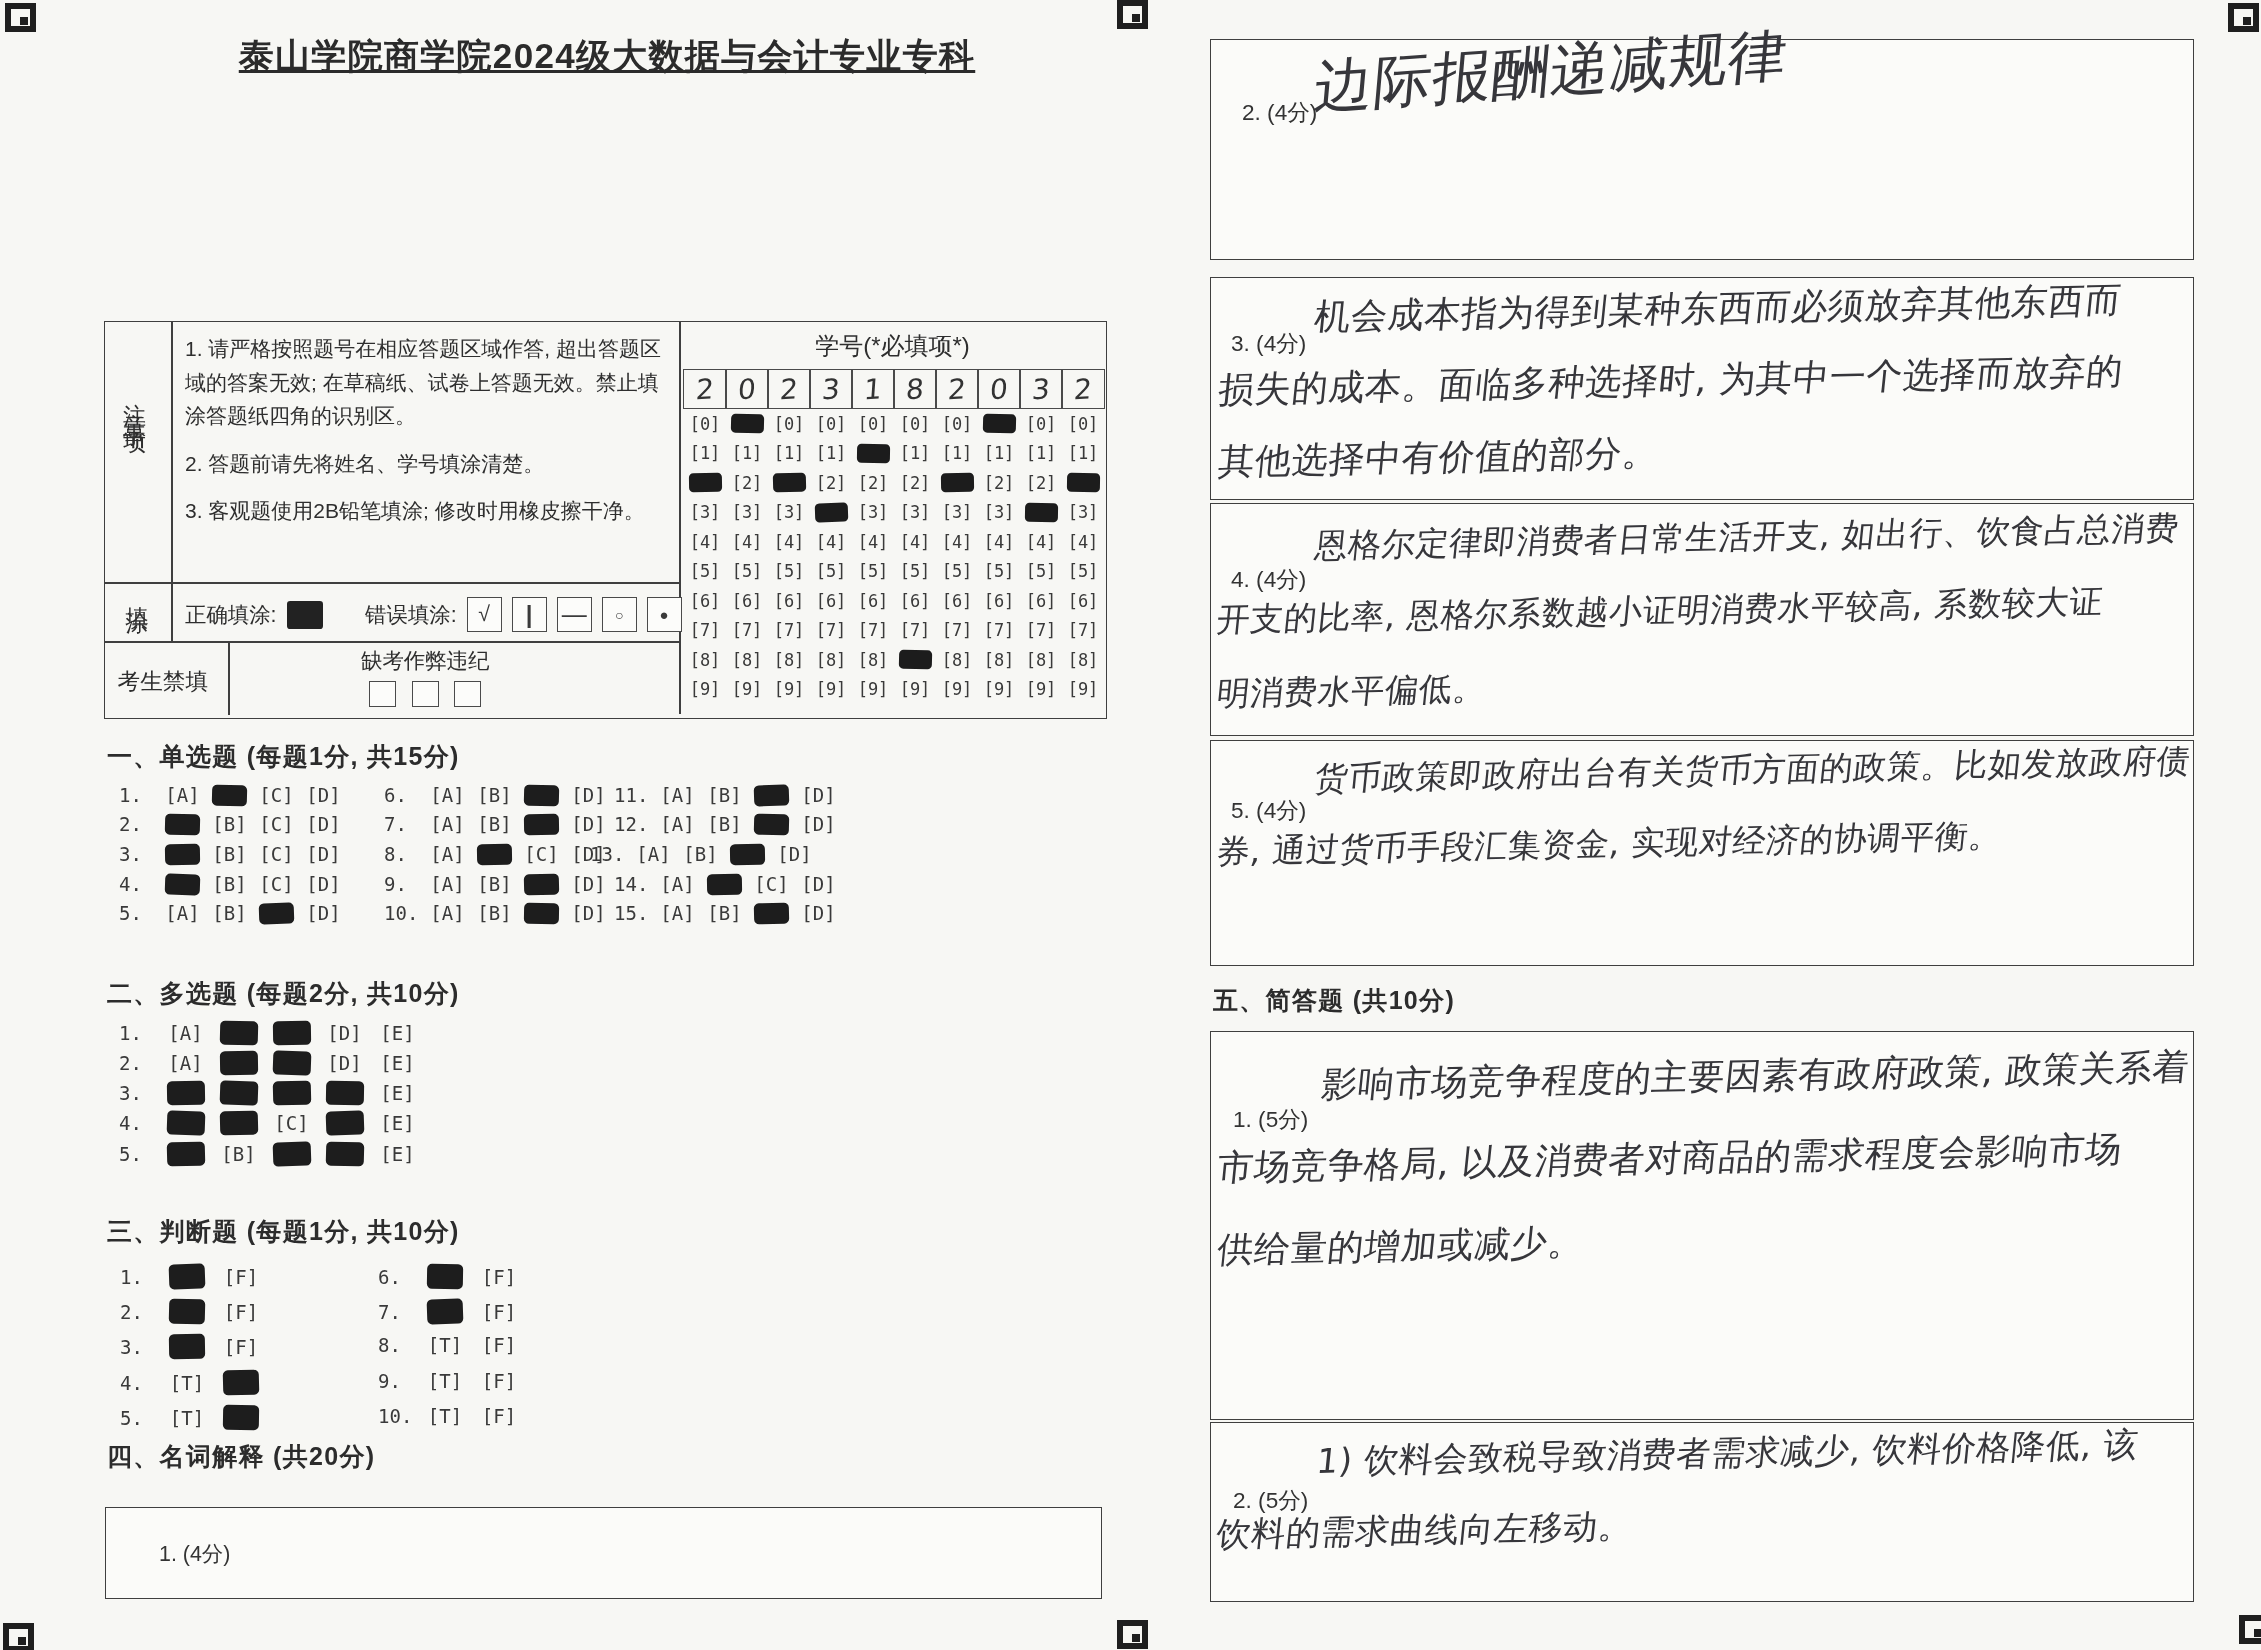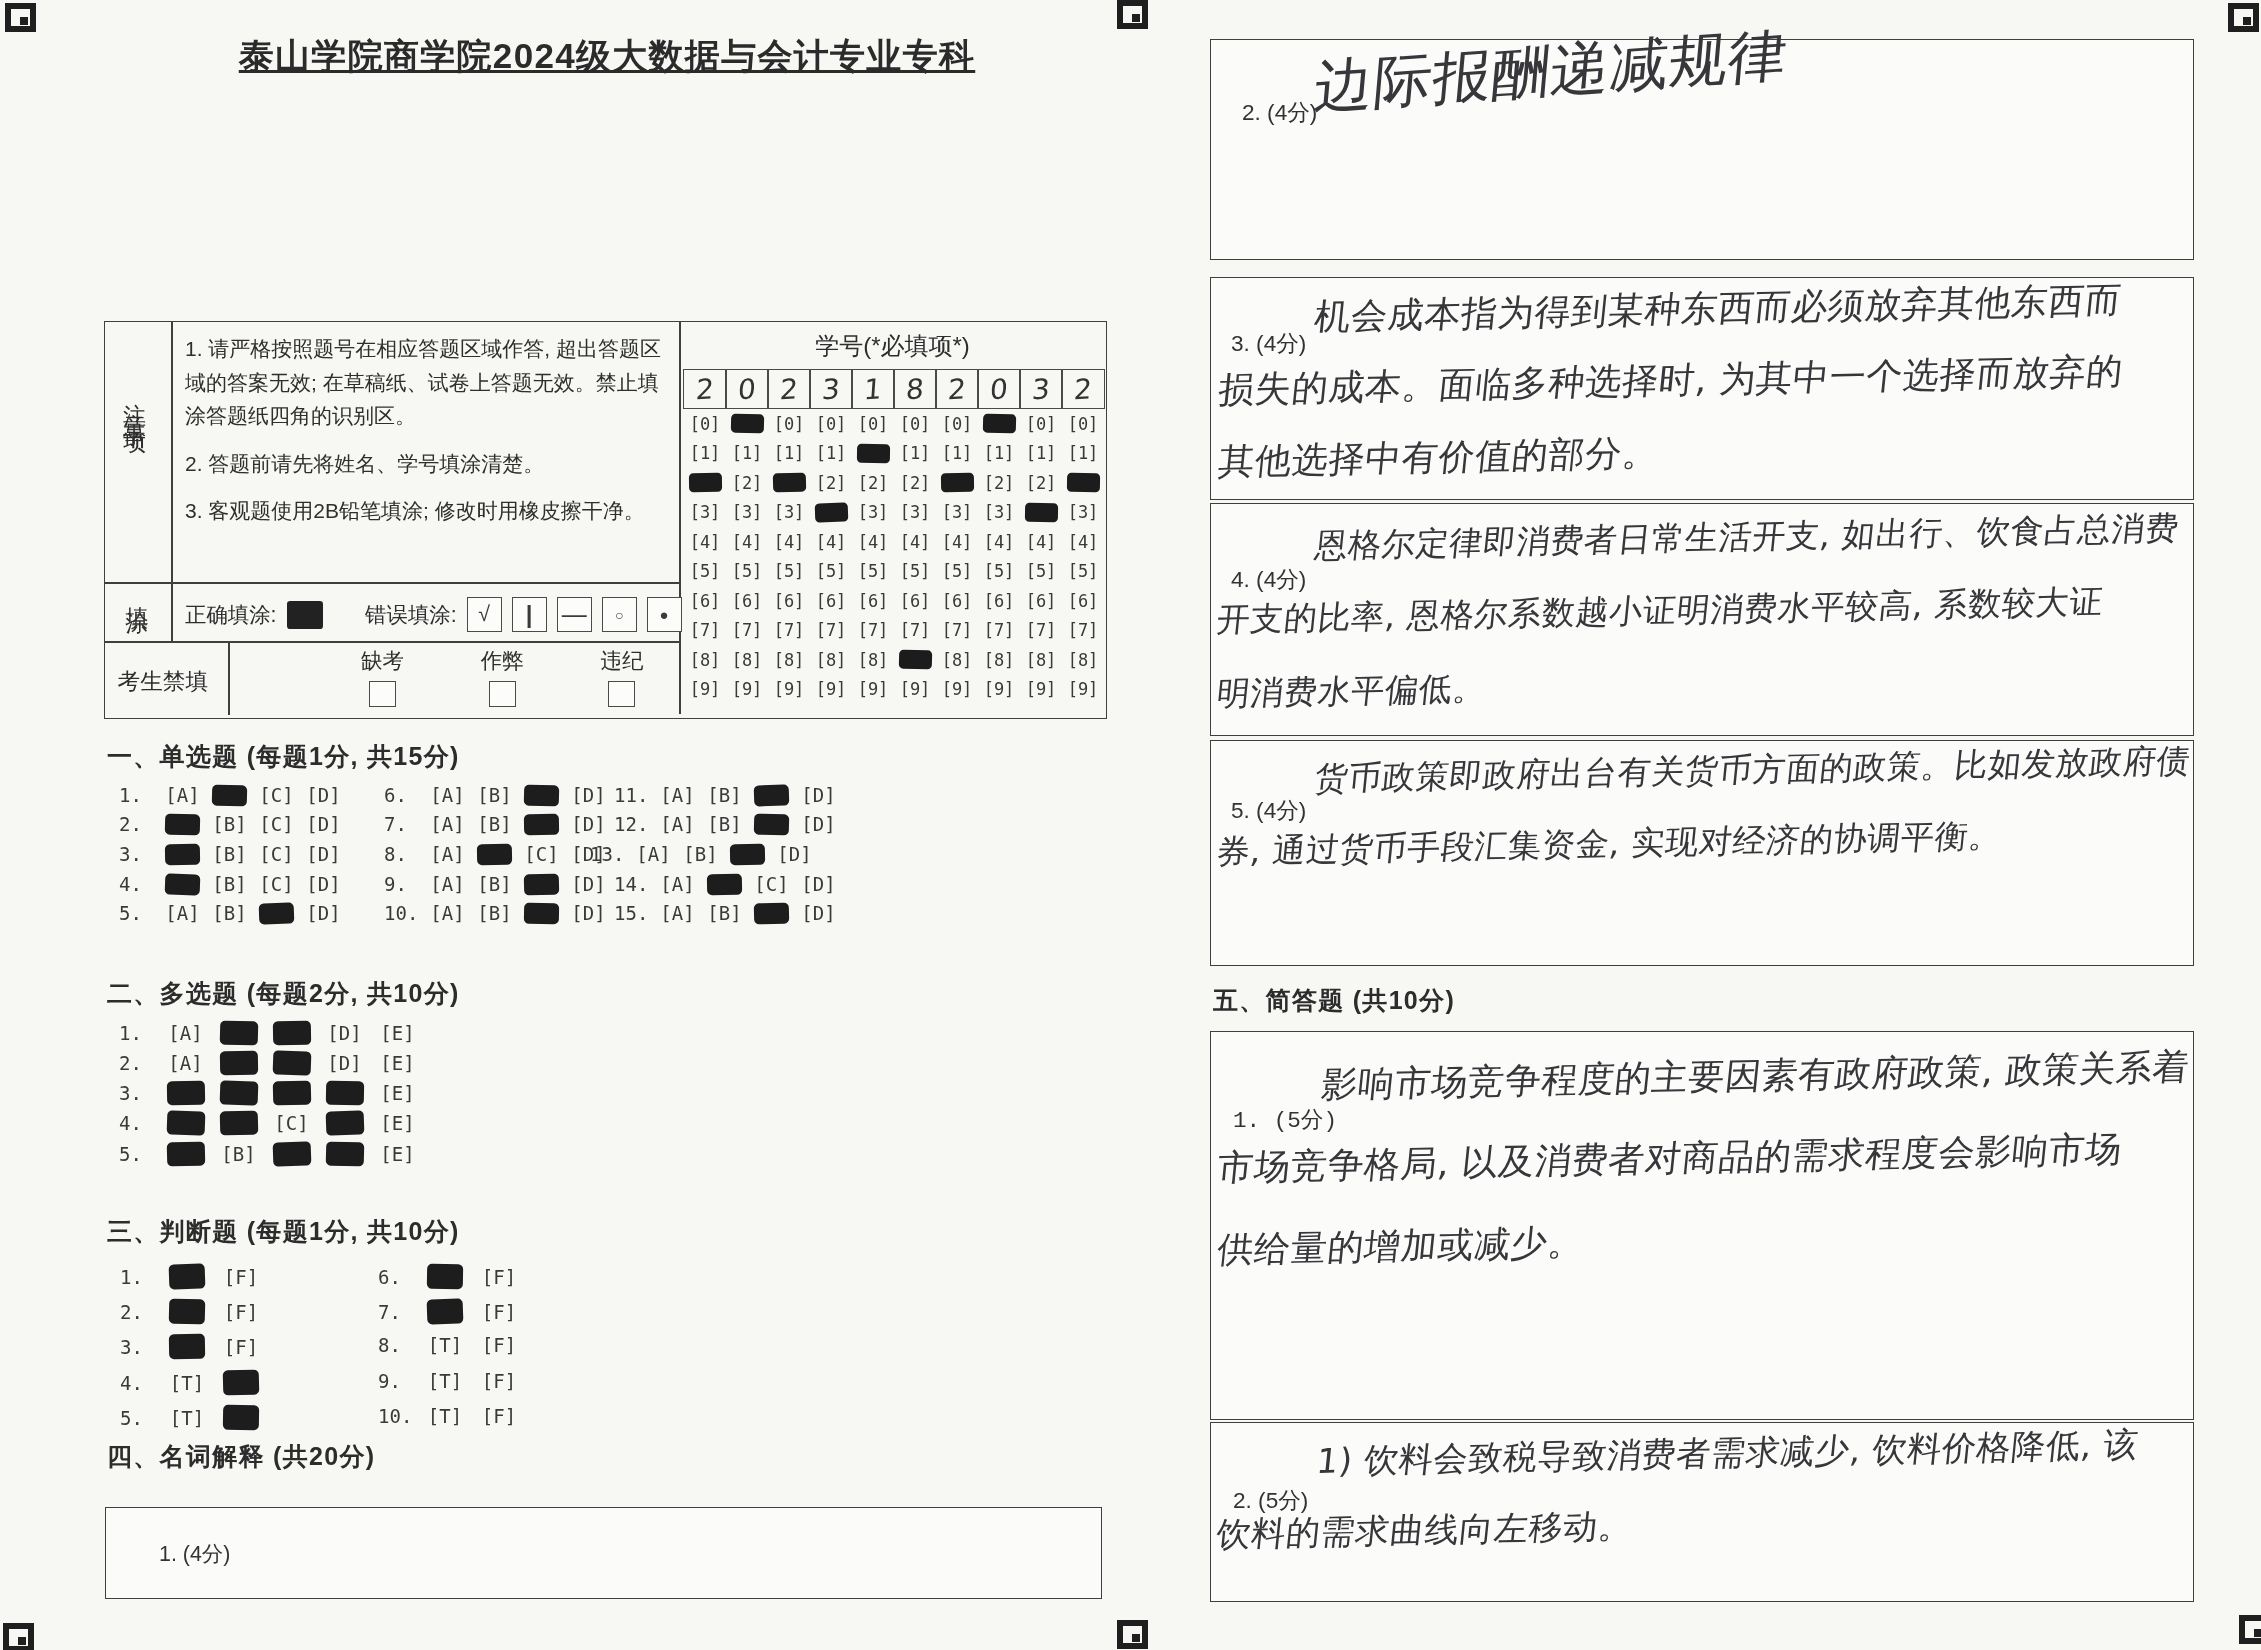--- a/index.html
+++ b/index.html
@@ -24,21 +24,21 @@
            letter-spacing:10px;color:#2e2e2e;}
   .notice-body{position:absolute;left:80px;top:10px;width:483px;font-size:21px;line-height:1.6;color:#2e2e2e;}
   .notice-body p{margin:0 0 14px 0;}
   .fill-content{position:absolute;left:80px;top:266px;height:53px;display:flex;align-items:center;gap:10px;
                 font-size:21.4px;color:#2e2e2e;}
   .blob-demo{width:36px;height:28px;background:#222;border-radius:3.1px;display:inline-block;}
   .mark-box{width:33px;height:33px;border:1.9px solid #4a4a4a;display:flex;align-items:center;justify-content:center;
             color:#3a3a3a;background:#fcfcfa;}
   .mk0{font-size:21.4px;} .mk1{font-size:24px;font-weight:bold;} .mk2{font-size:25px;} .mk3{font-size:14px;} .mk4{font-size:15px;}
   .forbidden-label{position:absolute;left:12.6px;top:344px;font-size:22.6px;color:#2e2e2e;}
-  .forbidden-content{position:absolute;left:256px;top:324px;display:flex;gap:77px;}
+  .forbidden-content{position:absolute;left:256px;top:324px;display:flex;}
   .fb-group{display:flex;flex-direction:column;align-items:center;gap:6.3px;font-size:21.4px;color:#2e2e2e;}
   .fb-box{width:25px;height:24px;border:1.9px solid #4a4a4a;background:#fcfcfa;}
 
   
   .sid-title{position:absolute;left:574px;top:7.5px;width:427px;text-align:center;font-size:24px;color:#2e2e2e;}
   #sid-grid{position:absolute;left:579px;top:48px;width:422px;display:grid;grid-template-columns:repeat(10,42px);}
   .sid-digit{height:38px;border:1.3px solid #4a4a4a;margin:-0.6px;display:flex;align-items:center;justify-content:center;}
   .sid-bub{height:29.5px;display:flex;align-items:center;justify-content:center;
            font-family:"DejaVu Sans Mono",monospace;font-size:17px;color:#3a3a3a;}
   .bub-blob{width:33px;height:19px;background:#1c1c1c;border-radius:4.4px;}
@@ -526,21 +526,21 @@
 
   <div class="ans-box" style="left:1210px;top:740px;width:982px;height:224px;">
     <span class="box-label" style="left:20px;top:54px;">5. (4分)</span>
     <div class="hw hw52" style="left:106px;top:16.3px;">货币政策即政府出台有关货币方面的政策。比如发放政府债</div>
     <div class="hw hw52" style="left:7.5px;top:89px;">券, 通过货币手段汇集资金, 实现对经济的协调平衡。</div>
   </div>
 
   <div class="section-title" style="left:1213px;top:984px;">五、简答题 (共10分)</div>
 
   <div class="ans-box" style="left:1210px;top:1031px;width:982px;height:387px;">
-    <span class="box-label" style="left:22px;top:72px;font-family:Liberation Mono, monospace;">1. (5分)</span>
+    <span class="box-label" style="left:22px;top:72px;">1. (5分)</span>
     <div class="hw hw58" style="left:113px;top:29px;">影响市场竞争程度的主要因素有政府政策, 政策关系着</div>
     <div class="hw hw58" style="left:8.8px;top:112px;">市场竞争格局, 以及消费者对商品的需求程度会影响市场</div>
     <div class="hw hw58" style="left:8.8px;top:194px;">供给量的增加或减少。</div>
   </div>
 
   <div class="ans-box" style="left:1210px;top:1422px;width:982px;height:178px;">
     <span class="box-label" style="left:22px;top:62px;">2. (5分)</span>
     <div class="hw hw54" style="left:108px;top:16.3px;">1) 饮料会致税导致消费者需求减少, 饮料价格降低, 该</div>
     <div class="hw hw54" style="left:7.5px;top:89px;">饮料的需求曲线向左移动。</div>
   </div>

